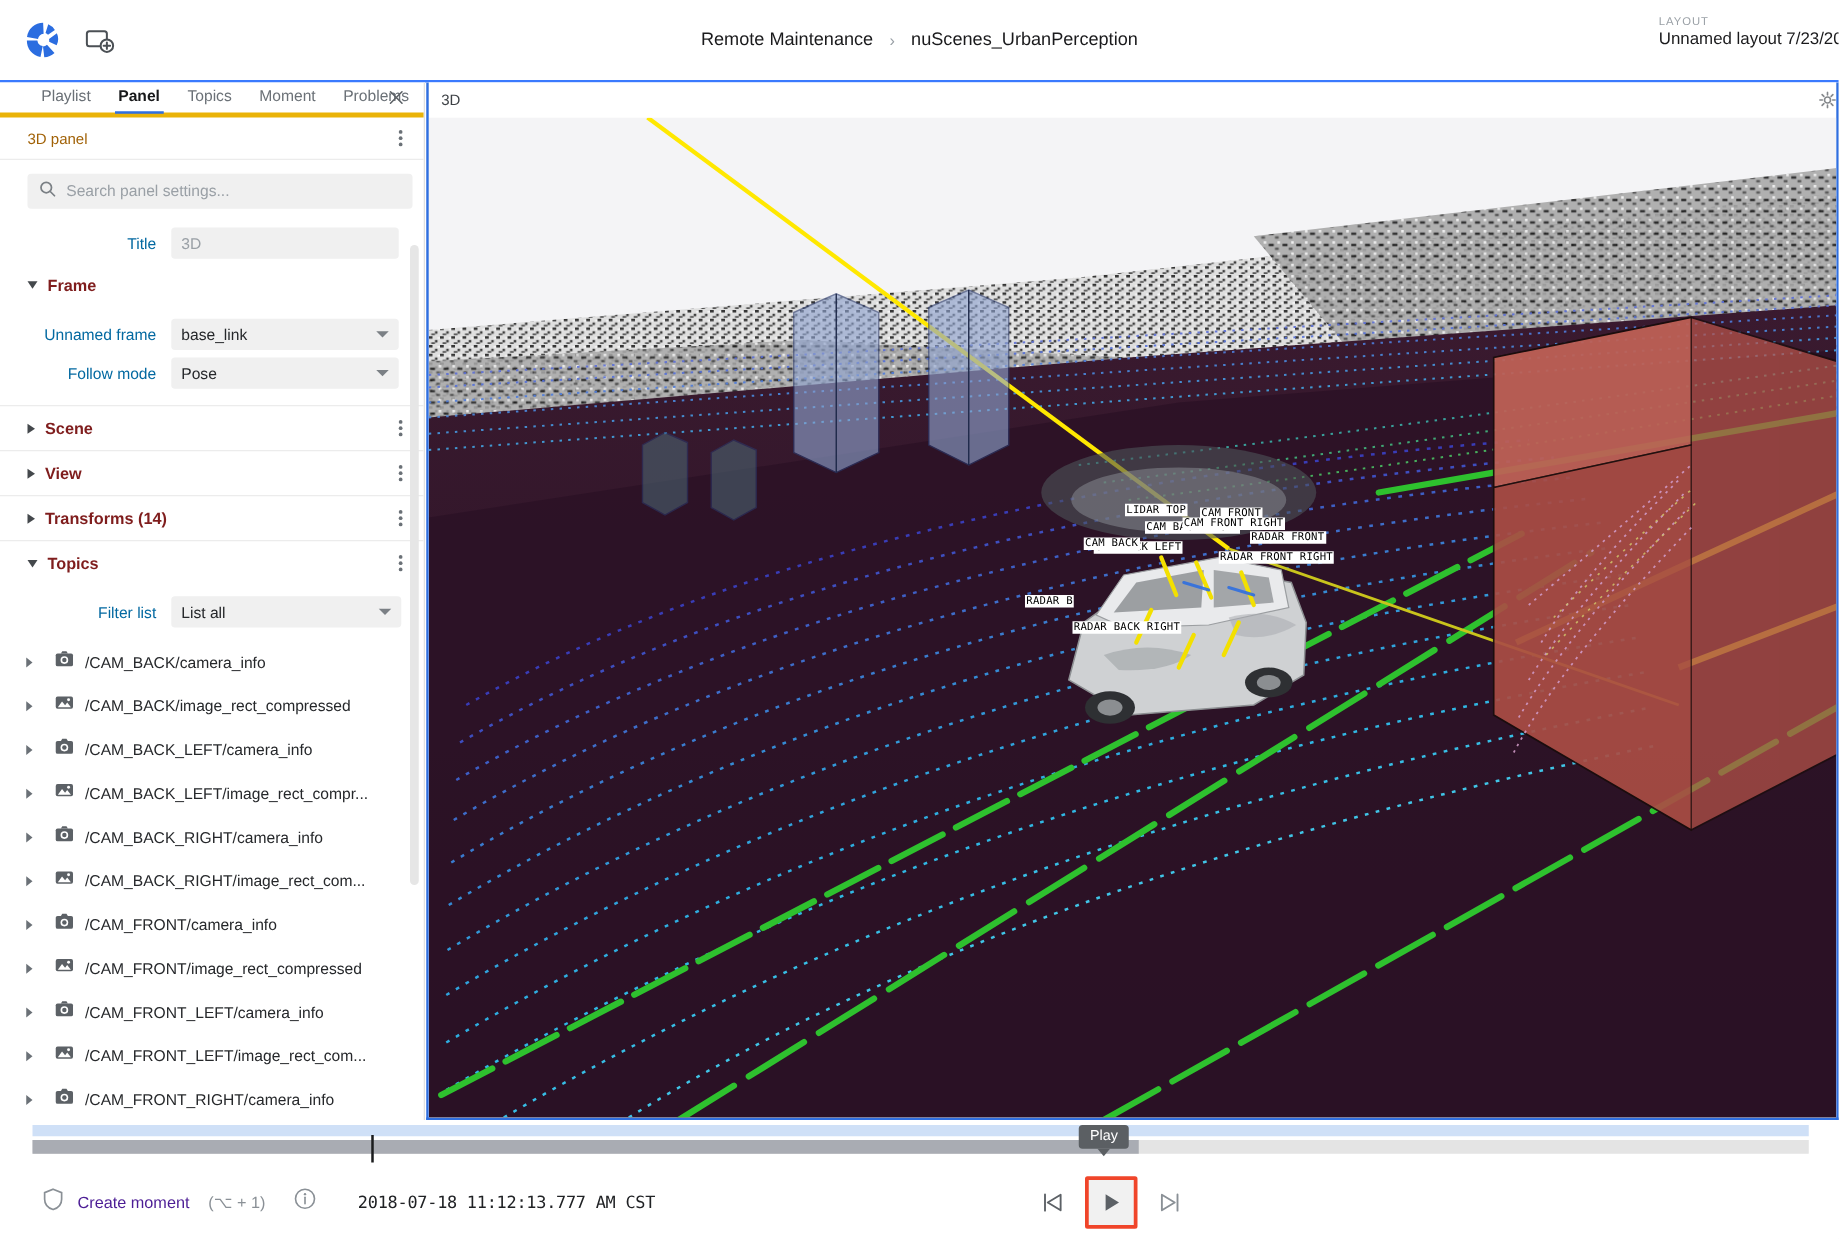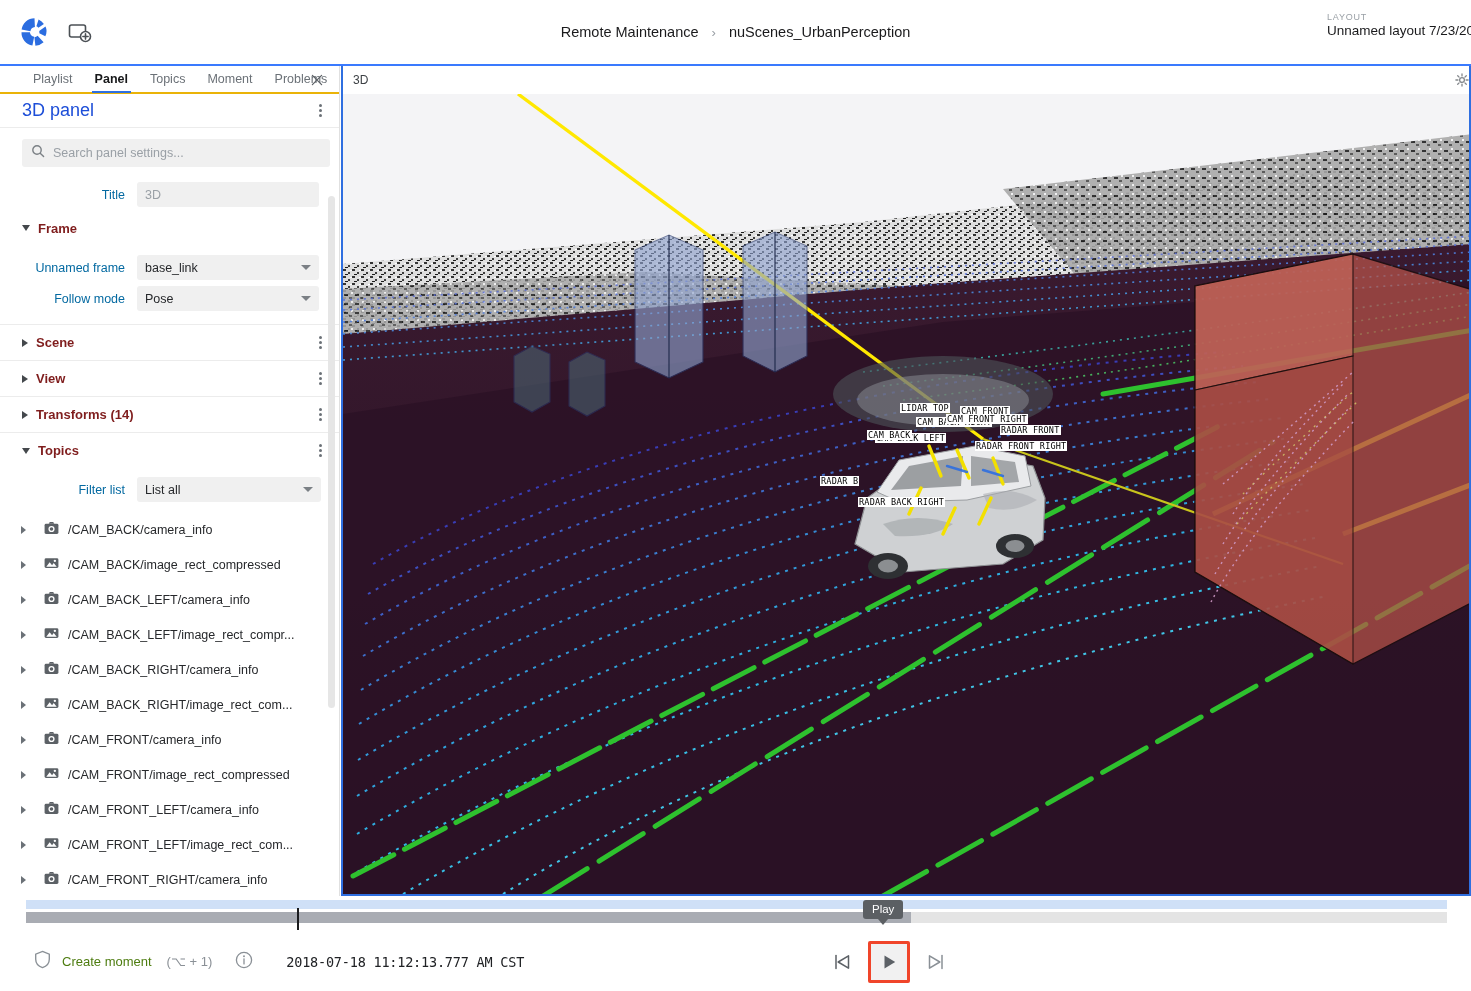--- a/index.html
+++ b/index.html
@@ -33,37 +33,37 @@
   #layout-box .lbl { font-size:9px; letter-spacing:.8px; color:#9aa0a6; }
   #layout-box .val { font-size:13.5px; color:#1a1a1c; white-space:nowrap; margin-top:1px;}
 
   
   #sidebar {
     position:absolute; left:0; top:66px; width:340px; height:830px;
     background:#fff; border-right:1px solid #e0e0e0; overflow:hidden;
   }
   #tabbar {
     height:28px; display:flex; align-items:flex-end; gap:0px;
-    border-bottom:2px solid #eab308; padding-left:22px; position:relative;text-align:right;
+    border-bottom:4px solid #eab308; padding-left:22px; position:relative;text-align:right;
   }
   .tab {
     font-size:12.5px; color:#6b7177; padding:0 11px 6px 11px; cursor:pointer;
     position:relative; white-space:nowrap;
   }
   .tab.active { color:#17181a; font-weight:bold; }
   .tab.active:after {
     content:""; position:absolute; left:8px; right:8px; bottom:-1px; height:2px; background:#2f6fe0;
   }
   #tab-close { position:absolute; right:14px; bottom:4px; width:16px; height:16px; cursor:pointer; }
 
   #panel-title-row {
     height:34px; display:flex; align-items:center; justify-content:space-between;
     padding:0 14px 0 22px; border-bottom:1px solid #ececec;
   }
-  #panel-title-row .ttl { font-size:18px; color:#1d4ed8; }
+  #panel-title-row .ttl { font-size:12px; color:#a16207; }
 
   #sb-scroll { position:absolute; left:0; right:0; top:63px; bottom:0; overflow:hidden; }
 
   .search-row { padding:10px 10px 6px 22px; }
   .search-box {
     height:28px; background:#f0f0f0; border-radius:3px; display:flex; align-items:center;
     padding:0 9px; gap:8px; width:308px;
   }
   .search-box .ph { font-size:12.5px; color:#9aa0a6; }
 
@@ -130,21 +130,21 @@
 
   
   #bottom { position:absolute; left:0; top:896px; width:1471px; height:95px; background:#fff; }
   #tl-top { position:absolute; left:26px; top:4px; width:1421px; height:9px; background:#cfe0f7; }
   #tl-track { position:absolute; left:26px; top:16px; width:1421px; height:11px; background:#e4e4e4; }
   #tl-fill { position:absolute; left:0; top:0; width:885px; height:11px; background:#a9acb3; }
   #tl-marker { position:absolute; left:297px; top:12px; width:2px; height:22px; background:#1b1c1e; }
 
   #controls-row { position:absolute; left:0; top:36px; width:1471px; height:59px; display:flex; align-items:center; }
   #bl-group { display:flex; align-items:center; gap:11px; padding-left:34px; }
-  #bl-group .cm-text { font-size:13px; color:#4d7c0f; }
+  #bl-group .cm-text { font-size:13px; color:#4c1d95; }
   #bl-group .cm-kbd { font-size:13px; color:#8a9096; margin-left:4px; }
   #ts-text { font-size:13.5px; color:#202225; font-family:"DejaVu Sans Mono", monospace; letter-spacing:-0.2px; margin-left:22px;}
 
   #playgroup { position:absolute; left:828px; top:0; height:59px; display:flex; align-items:center; gap:12px;}
   .pbtn { width:28px; height:28px; display:flex; align-items:center; justify-content:center; cursor:pointer; }
   #play-btn {
     width:42px; height:42px; background:#f1f1f1; border:3px solid #f0452a;
     display:flex; align-items:center; justify-content:center; cursor:pointer; border-radius:2px;
   }
   #tooltip {

